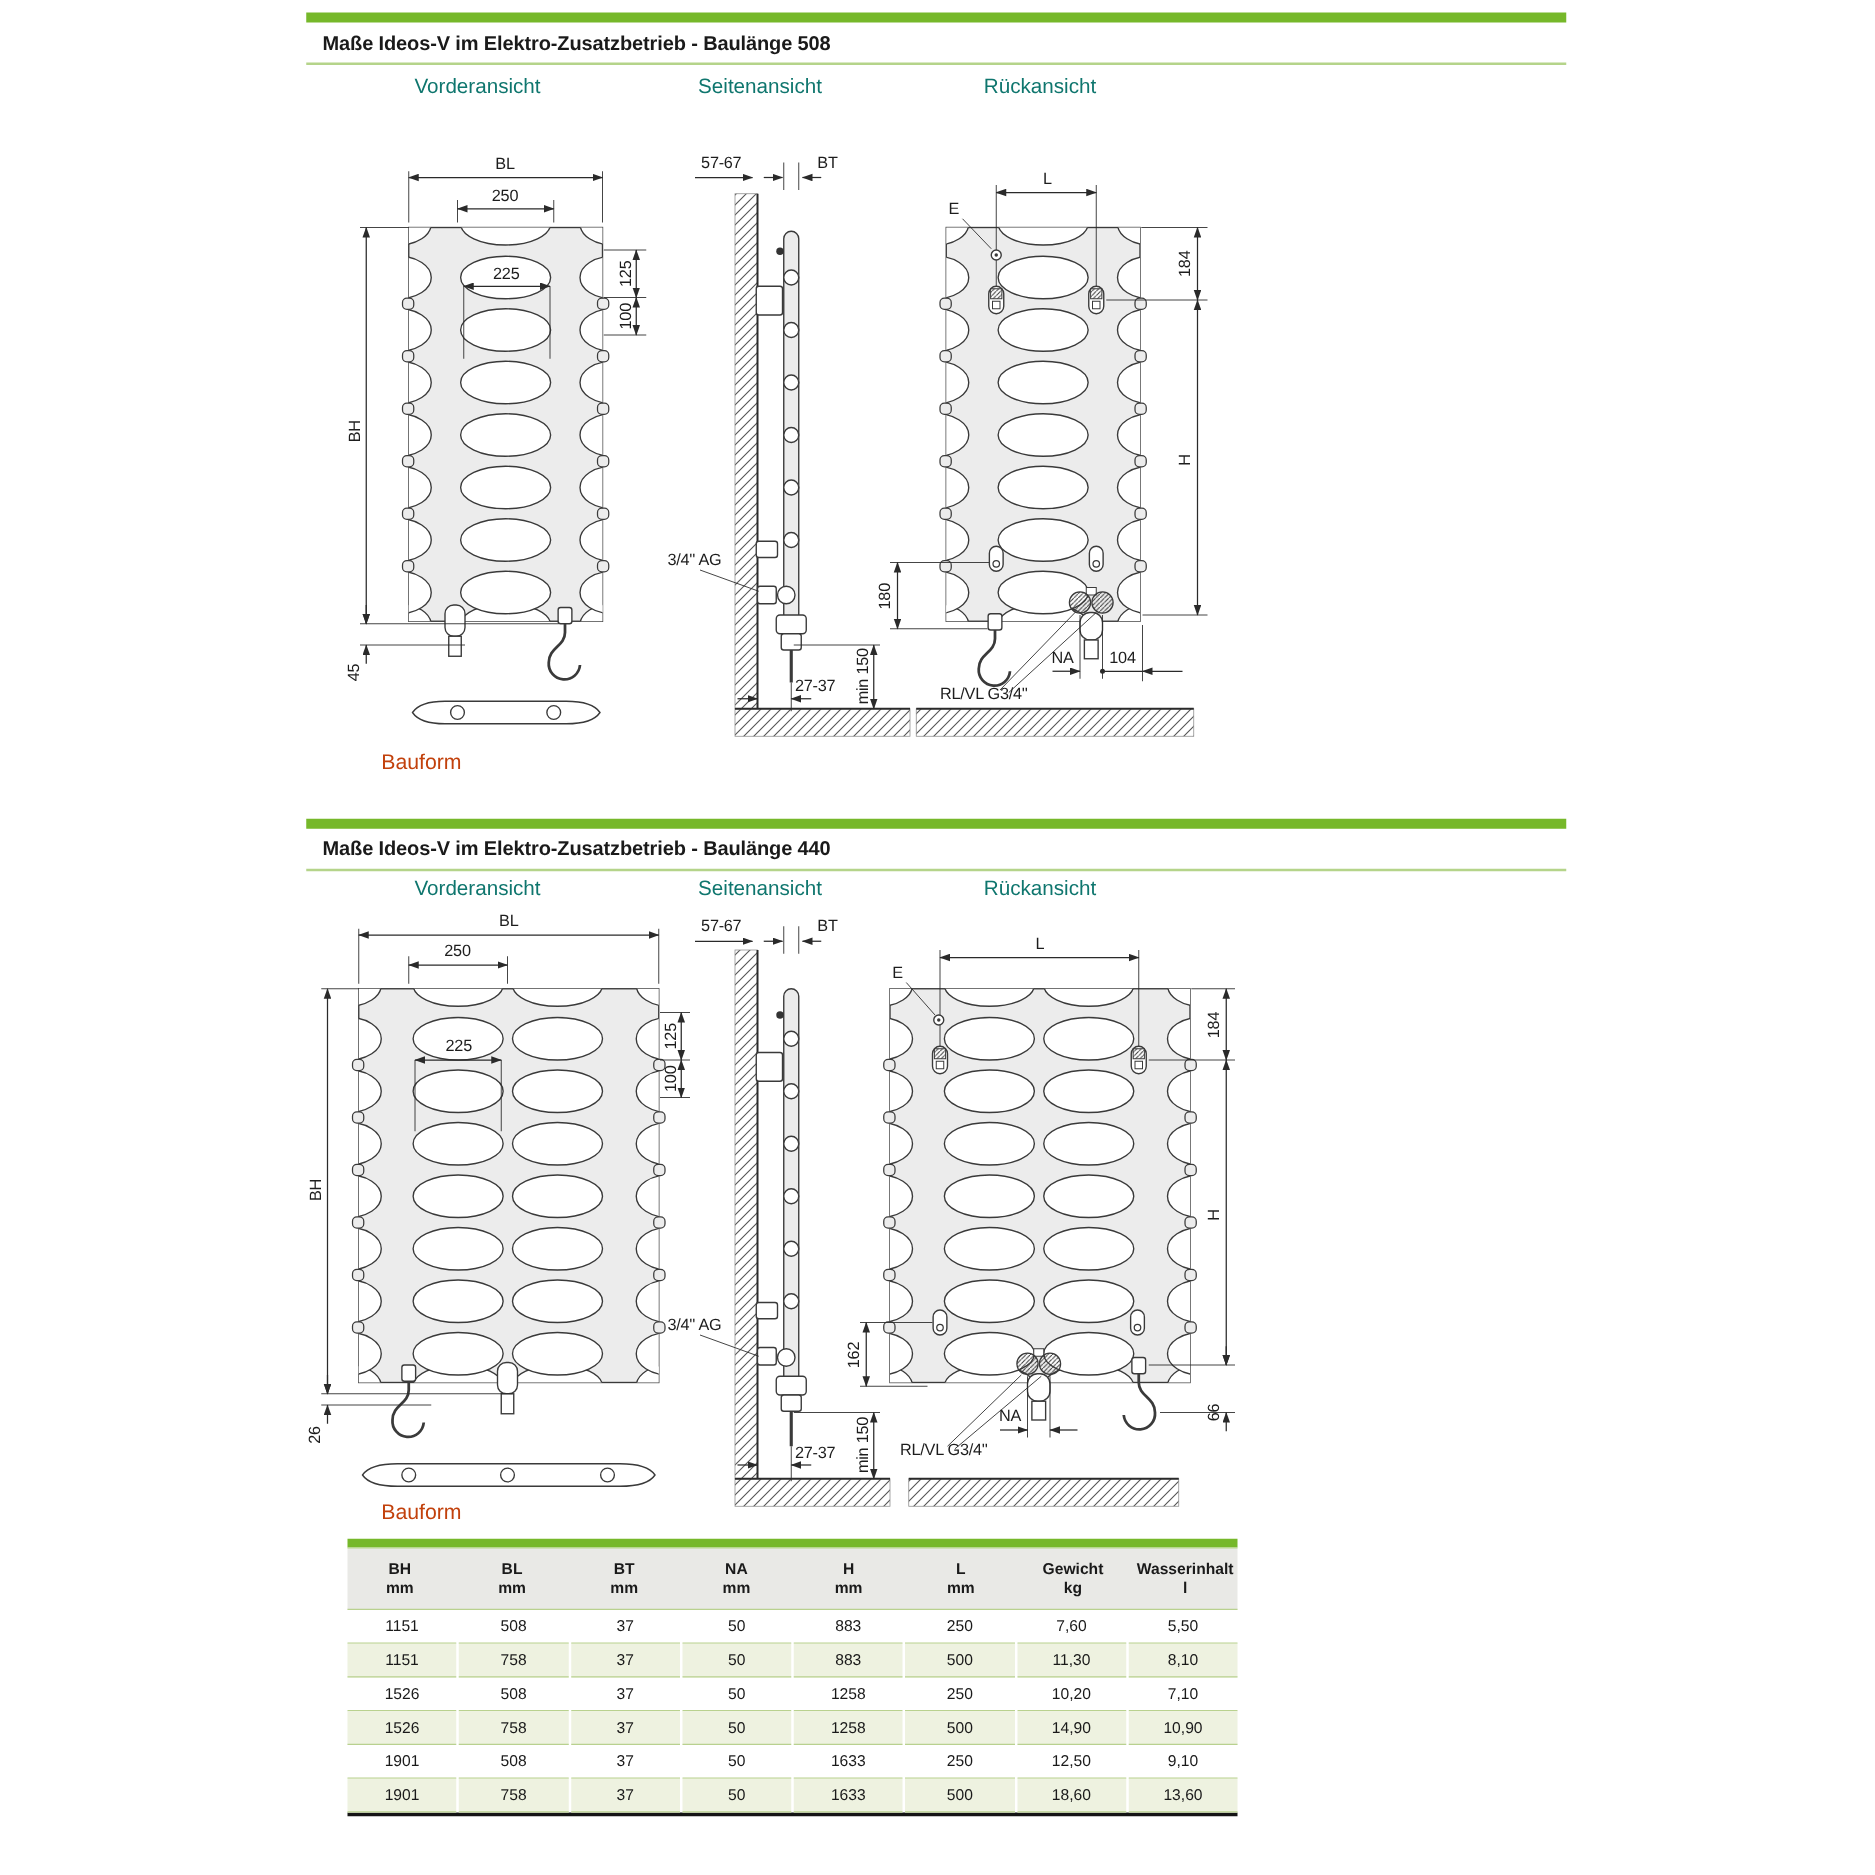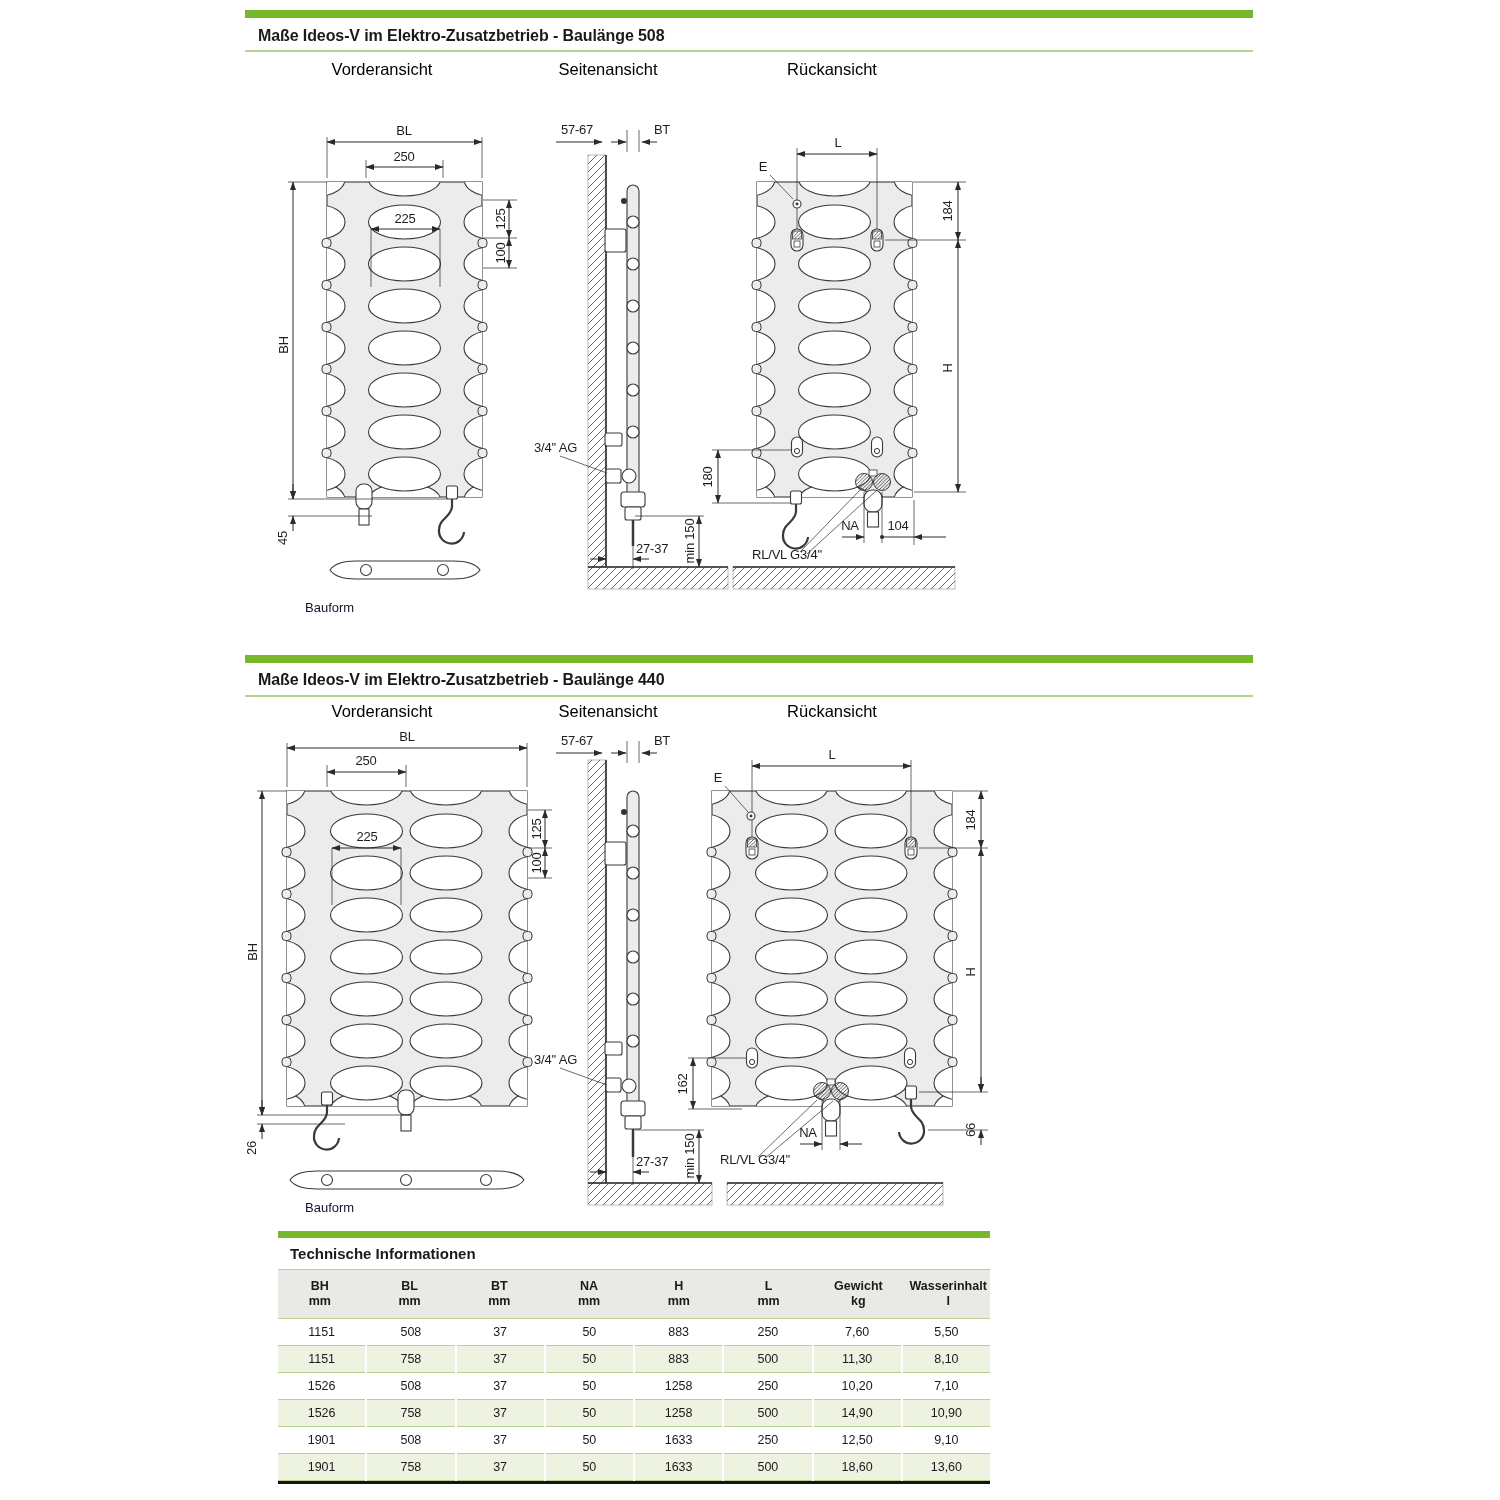--- a/index.html
+++ b/index.html
@@ -2,22 +2,22 @@
 <html><head>
 <meta charset="utf-8">
 <style>
   html,body{margin:0;padding:0;background:#fff;}
   #canvas{position:relative;width:1500px;height:1500px;background:#fff;
           font-family:"Liberation Sans",sans-serif;color:#1a1a1a;overflow:hidden;}
   .abs{position:absolute;}
   .bar{position:absolute;background:#76b82a;}
   .rule{position:absolute;background:#b5d48a;height:2px;}
   .sec-title{position:absolute;font-size:16px;font-weight:bold;letter-spacing:-0.1px;color:#1a1a1a;white-space:nowrap;text-align:center;}
-  .vlabel{position:absolute;transform:translateX(-50%);color:#000000;font-size:16.5px;white-space:nowrap;}
-  .bauform{position:absolute;color:#0f172a;font-size:13px;}
+  .vlabel{position:absolute;transform:translateX(-50%);color:#0f766e;font-size:16.5px;white-space:nowrap;}
+  .bauform{position:absolute;color:#c2410c;font-size:17px;}
   svg text{font-family:"Liberation Sans",sans-serif;font-size:13px;fill:#1d1d1d;text-anchor:middle;letter-spacing:-0.2px;}
   svg text.ta-s{text-anchor:start;}
   .cut{fill:#fff;stroke:#3a3a3a;stroke-width:1.1;}
   .tab{fill:#ececec;stroke:#3a3a3a;stroke-width:1;}
   .bs{fill:#fff;stroke:#3a3a3a;stroke-width:1.1;}
   .dl{stroke:#2a2a2a;stroke-width:1;fill:none;}
   .rl{stroke:#2a2a2a;stroke-width:0.7;fill:none;}
   .fl{stroke:#2a2a2a;stroke-width:1.6;fill:none;}
   .hatchbox{stroke:#8a8a8a;stroke-width:0.6;}
   
@@ -469,21 +469,20 @@
   <div class="bar" style="left:245px;top:655px;width:1008px;height:8px"></div>
   <div class="sec-title" style="left:258px;top:671px">Maße Ideos-V im Elektro-Zusatzbetrieb - Baulänge 440</div>
   <div class="rule" style="left:245px;top:695px;width:1008px;height:1.5px"></div>
   <div class="vlabel" style="left:382px;top:702px">Vorderansicht</div>
   <div class="vlabel" style="left:608px;top:702px">Seitenansicht</div>
   <div class="vlabel" style="left:832px;top:702px">Rückansicht</div>
   <div class="bauform" style="left:305px;top:1200px">Bauform</div>
 
   <div class="tblock">
     <div class="bar3"></div>
-    <div class="ttitle">Technische Informationen</div>
     <div class="tline"></div>
 
     <div class="thead-band">
       <div class="hcell">
           <div>BH</div>
           <div>mm</div>
         </div>
       <div class="hcell">
           <div>BL</div>
           <div>mm</div>

